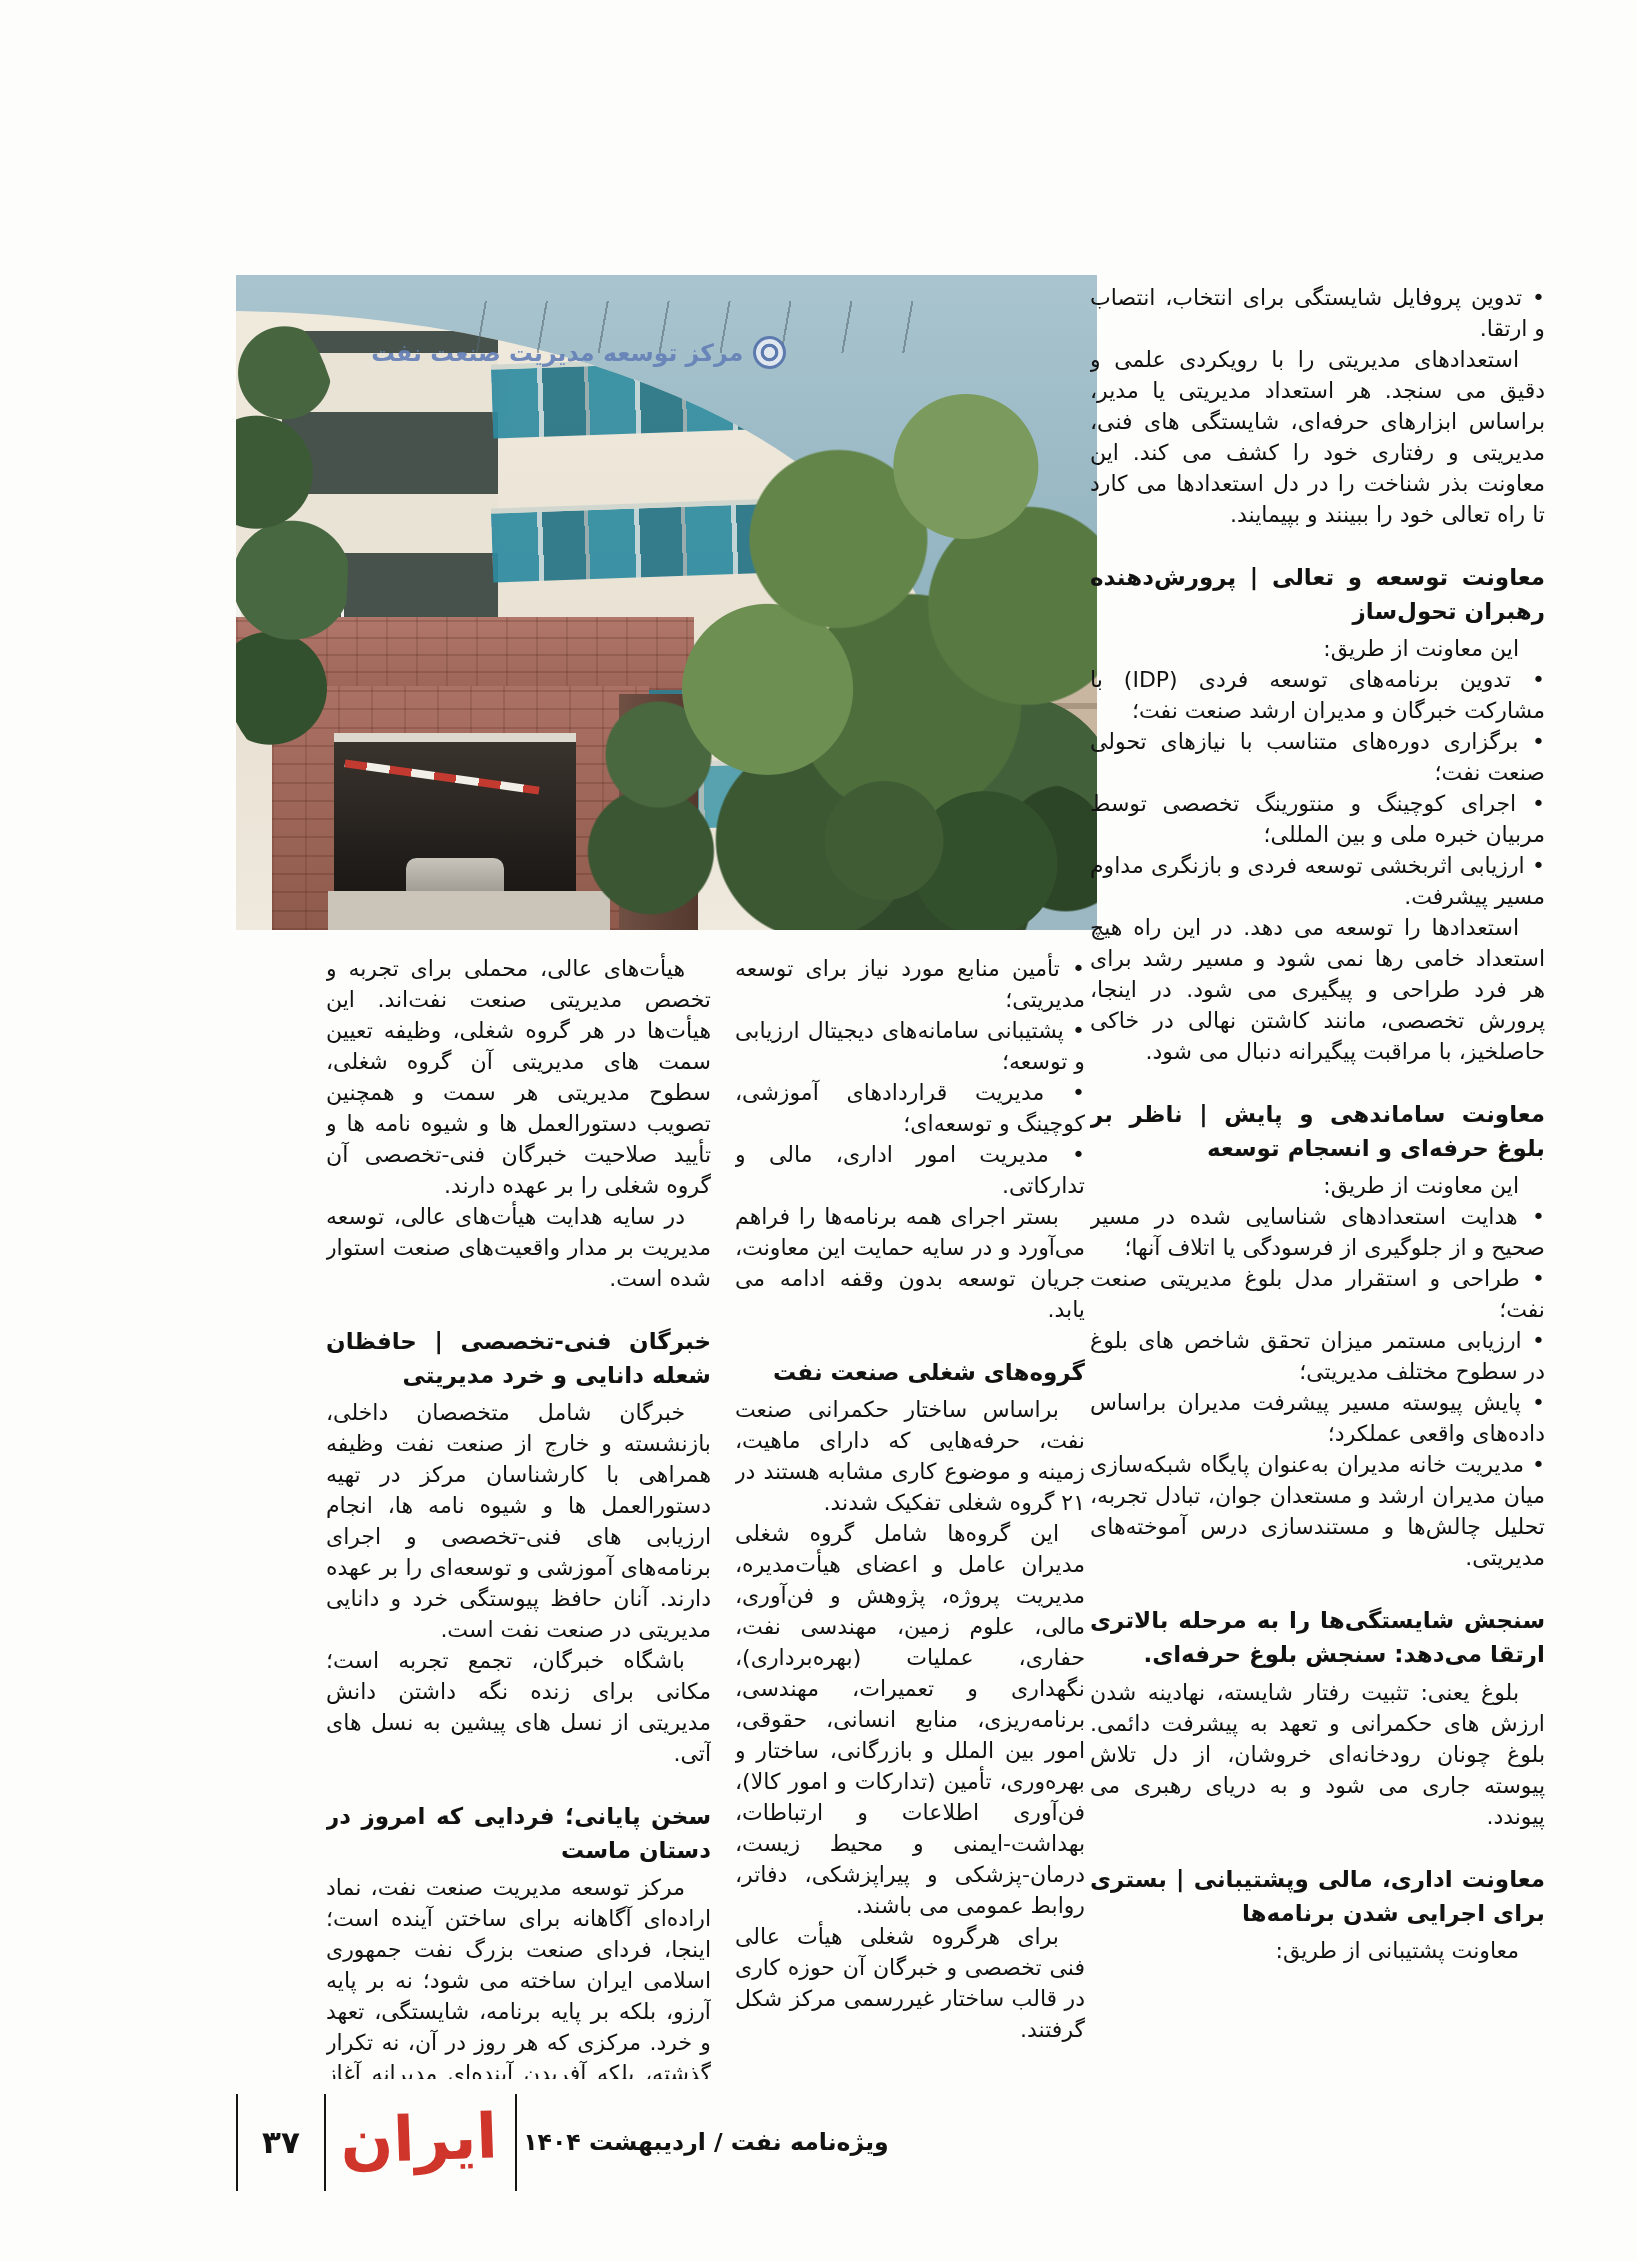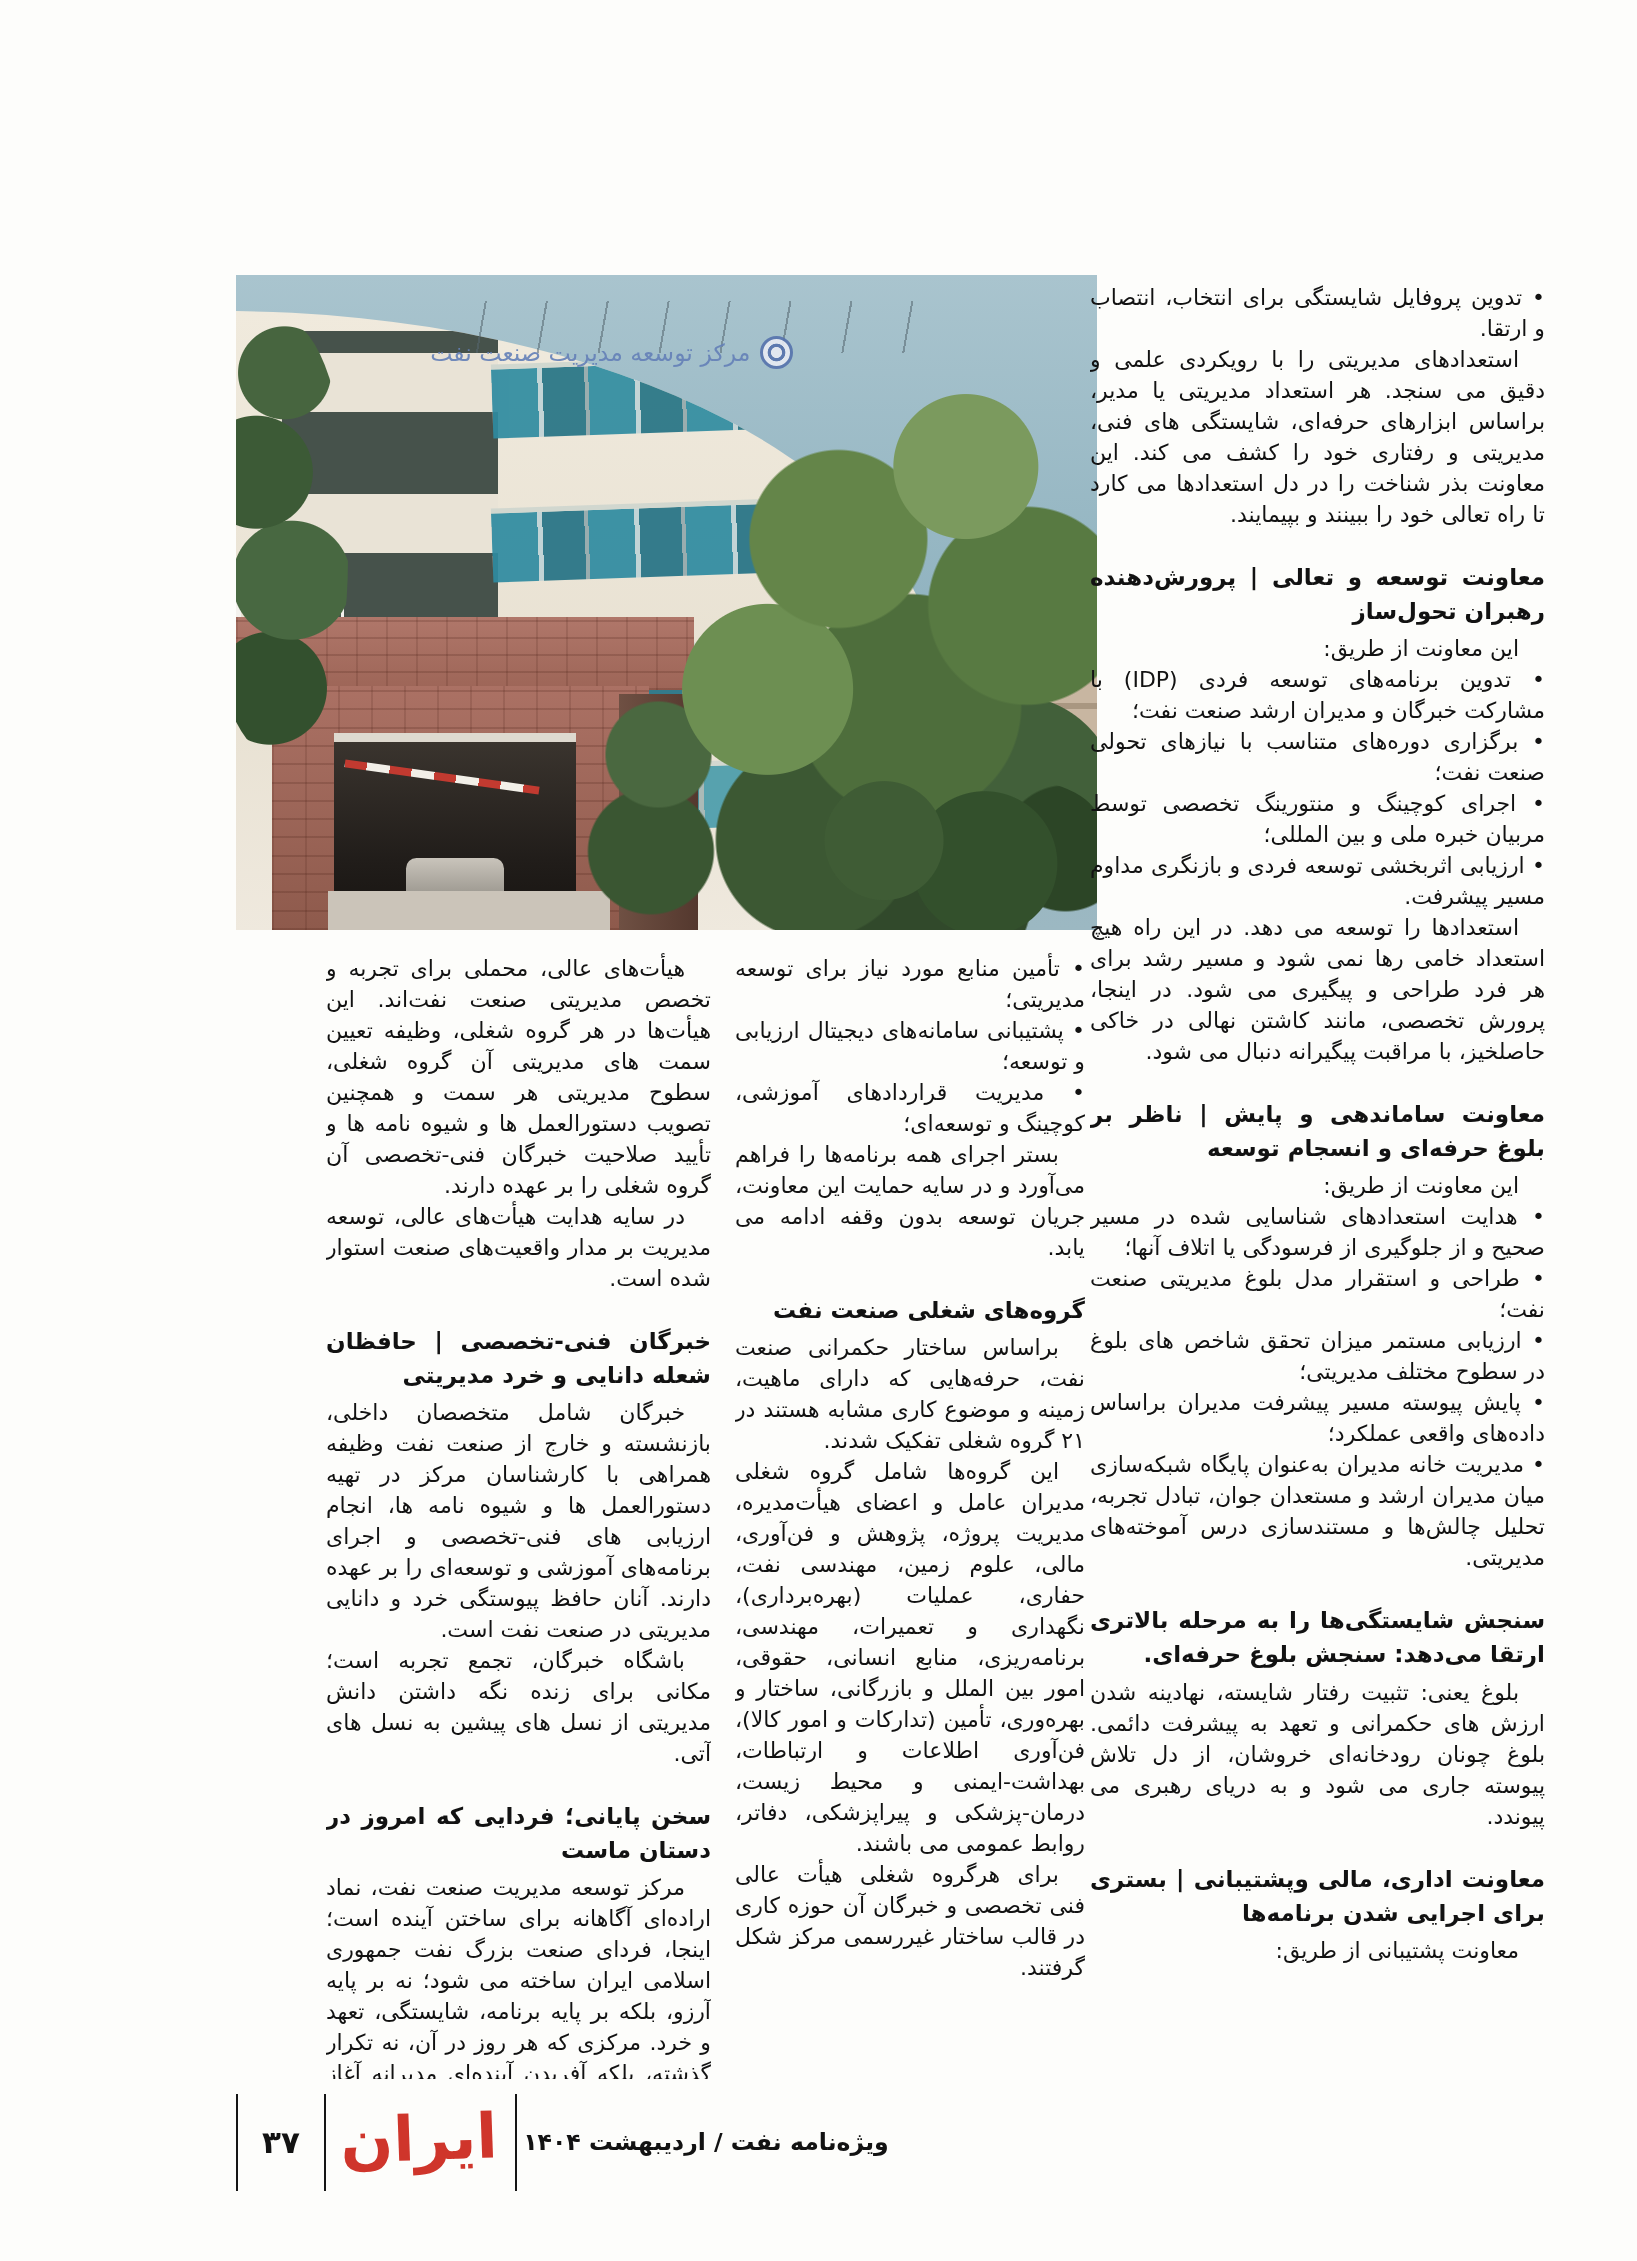--- a/index.html
+++ b/index.html
@@ -25,23 +25,23 @@
     opacity:.92;transform:rotate(-2deg);}
   .winrow.r1{top:46px}.winrow.r2{top:190px}.winrow.r3{top:331px}
   .winrow.r4{top:452px;left:196px;width:544px;height:62px;opacity:.85;
     background:repeating-linear-gradient(90deg,#3e97a8 0 79px,#d7dfd9 79px 85px,#2c7f8f 85px 157px,#9fb3b2 157px 162px);}
   .antennas{position:absolute;left:190px;top:26px;width:498px;height:52px;opacity:.55;
     background:repeating-linear-gradient(100deg,transparent 0 58px,#55666f 58px 60px);}
   .ac-unit{position:absolute;left:405px;top:357px;width:38px;height:26px;background:#d9d9d1;
     box-shadow:inset 0 -2px 0 #aab0a8,inset 0 2px 0 #eef0ea;}
   .dish{position:absolute;left:481px;top:365px;width:30px;height:30px;border-radius:50%;
     background:radial-gradient(circle at 40% 40%,#5a5f58,#33383374);}
-  .sign{position:absolute;left:131px;top:56px;width:426px;height:43px;direction:rtl;
+  .sign{position:absolute;left:124px;top:56px;width:426px;height:43px;direction:rtl;
     display:flex;align-items:center;gap:9.2px;color:#6480b8;opacity:.9;filter:blur(0.3px);
-    font-size:23.6px;font-weight:normal;letter-spacing:0.7px;white-space:nowrap;}
+    font-size:23.6px;font-weight:bold;letter-spacing:0.7px;white-space:nowrap;}
   .emblem{width:27.5px;height:27.5px;border-radius:50%;flex:0 0 auto;
     border:3.3px solid #5673ad;background:radial-gradient(circle,#e8ecf4 0 5.2px,#5673ad 5.9px 8.5px,#e8ecf4 9.2px);}
   .fence{position:absolute;left:0;top:286px;width:108px;height:56px;border-top:3.9px solid #f3f1ec;
     background:repeating-linear-gradient(90deg,#f4f2ee 0 5.2px,transparent 5.2px 21px);}
   .stone-band{position:absolute;left:0;top:342px;width:458px;height:73px;
     background:
       repeating-linear-gradient(0deg,rgba(60,20,10,.18) 0 2px,transparent 2px 17px),
       repeating-linear-gradient(90deg,rgba(60,20,10,.14) 0 2px,transparent 2px 30px),
       linear-gradient(#b0776a,#9d6557);}
   .stone-block{position:absolute;left:36px;top:411px;width:377px;height:244px;
@@ -166,20 +166,21 @@
       <p>• مدیریت خانه مدیران به‌عنوان پایگاه شبکه‌سازی میان مدیران ارشد و مستعدان جوان، تبادل تجربه، تحلیل چالش‌ها و مستندسازی درس آموخته‌های مدیریتی.</p>
       <h3>سنجش شایستگی‌ها را به مرحله بالاتری ارتقا می‌دهد: سنجش بلوغ حرفه‌ای.</h3>
       <p class="indent">بلوغ یعنی: تثبیت رفتار شایسته، نهادینه شدن ارزش های حکمرانی و تعهد به پیشرفت دائمی. بلوغ چونان رودخانه‌ای خروشان، از دل تلاش پیوسته جاری می شود و به دریای رهبری می پیوندد.</p>
       <h3>معاونت اداری، مالی وپشتیبانی | بستری برای اجرایی شدن برنامه‌ها</h3>
       <p class="indent">معاونت پشتیبانی از طریق:</p>
     </section>
   <section class="col col-middle">
       <p>• تأمین منابع مورد نیاز برای توسعه مدیریتی؛</p>
       <p>• پشتیبانی سامانه‌های دیجیتال ارزیابی و توسعه؛</p>
       <p>• مدیریت قراردادهای آموزشی، کوچینگ و توسعه‌ای؛</p>
+      <p>• مدیریت امور اداری، مالی و تدارکاتی.</p>
       <p class="indent">بستر اجرای همه برنامه‌ها را فراهم می‌آورد و در سایه حمایت این معاونت، جریان توسعه بدون وقفه ادامه می یابد.</p>
       <h3>گروه‌های شغلی صنعت نفت</h3>
       <p class="indent">براساس ساختار حکمرانی صنعت نفت، حرفه‌هایی که دارای ماهیت، زمینه و موضوع کاری مشابه هستند در ۲۱ گروه شغلی تفکیک شدند.</p>
       <p class="indent">این گروه‌ها شامل گروه شغلی مدیران عامل و اعضای هیأت‌مدیره، مدیریت پروژه، پژوهش و فن‌آوری، مالی، علوم زمین، مهندسی نفت، حفاری، عملیات (بهره‌برداری)، نگهداری و تعمیرات، مهندسی، برنامه‌ریزی، منابع انسانی، حقوقی، امور بین الملل و بازرگانی، ساختار و بهره‌وری، تأمین (تدارکات و امور کالا)، فن‌آوری اطلاعات و ارتباطات، بهداشت-ایمنی و محیط زیست، درمان-پزشکی و پیراپزشکی، دفاتر، روابط عمومی می باشند.</p>
       <p class="indent">برای هرگروه شغلی هیأت عالی فنی تخصصی و خبرگان آن حوزه کاری در قالب ساختار غیررسمی مرکز شکل گرفتند.</p>
     </section>
   <section class="col col-left">
       <p class="indent">هیأت‌های عالی، محملی برای تجربه و تخصص مدیریتی صنعت نفت‌اند. این هیأت‌ها در هر گروه شغلی، وظیفه تعیین سمت های مدیریتی آن گروه شغلی، سطوح مدیریتی هر سمت و همچنین تصویب دستورالعمل ها و شیوه نامه ها و تأیید صلاحیت خبرگان فنی-تخصصی آن گروه شغلی را بر عهده دارند.</p>
       <p class="indent">در سایه هدایت هیأت‌های عالی، توسعه مدیریت بر مدار واقعیت‌های صنعت استوار شده است.</p>
       <h3>خبرگان فنی-تخصصی | حافظان شعله دانایی و خرد مدیریتی</h3>

